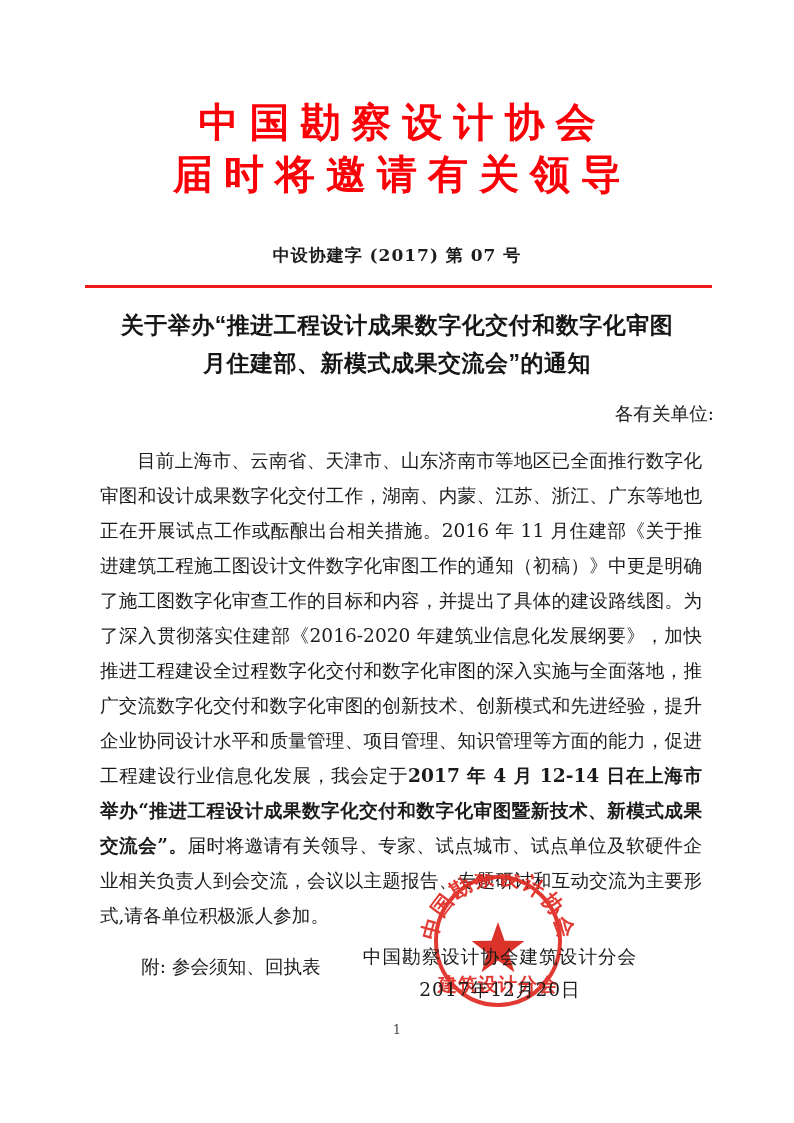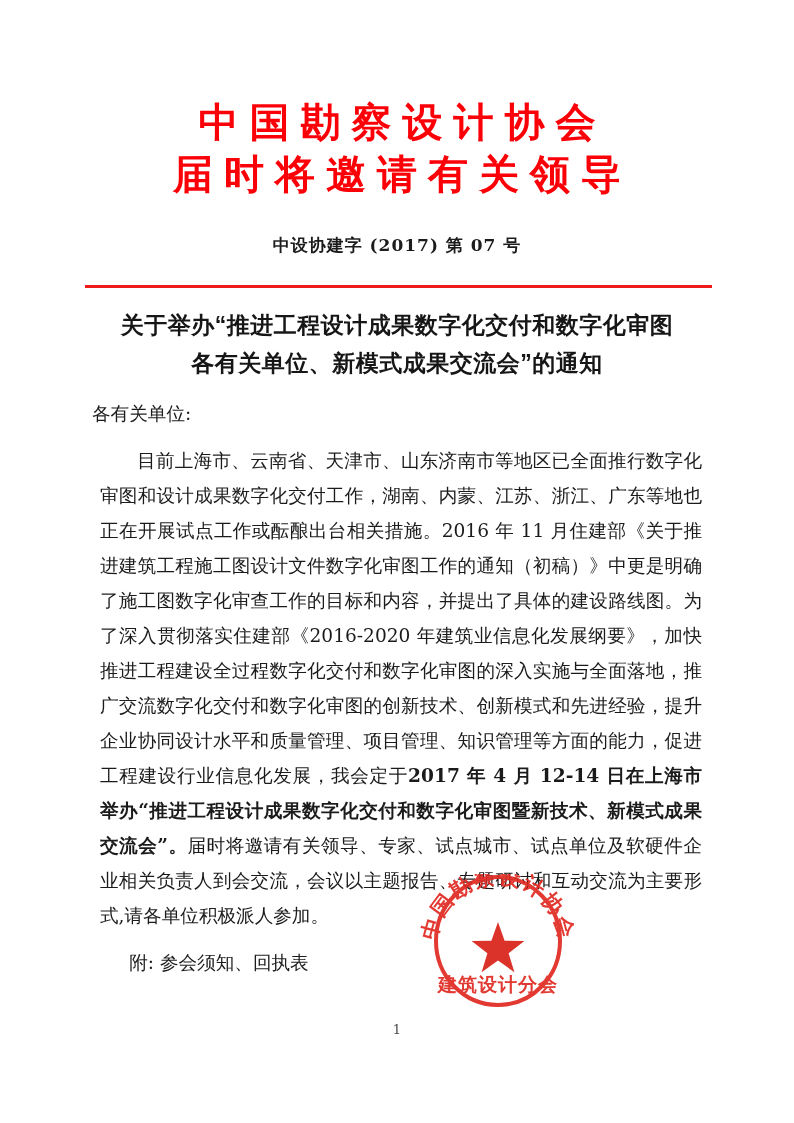--- a/index.html
+++ b/index.html
@@ -39,21 +39,21 @@
     line-height: 52px;
     letter-spacing: 11px;
     text-indent: 11px;
     white-space: nowrap;
   }
 
   
   .doc-number {
     position: absolute;
     left: 0;
-    top: 234px;
+    top: 244px;
     width: 794px;
     text-align: center;
     font-size: 17px;
     font-weight: bold;
     letter-spacing: 1px;
     color: #1c1c1c;
     font-family: "DejaVu Serif", "Liberation Serif", serif;
   }
 
   
@@ -89,33 +89,33 @@
     width: 626px;
     font-size: 18.6px;
     line-height: 35px;
     color: #1b1b1b;
     text-align: justify;
     text-justify: inter-ideograph;
     font-family: "DejaVu Serif", "Liberation Serif", serif;
   }
   .salutation {
     margin: 0 0 0 4px;
-    text-align: left;
+    text-align: right;
   }
   .para {
     margin: 12px;
     text-indent: 2em;
     text-align: justify;
     text-justify: inter-ideograph;
   }
   .para b, .em-bold {
     font-weight: bold;
   }
   .attachment {
-    margin: 4px;
+    margin: 16px;
     text-indent: 2em;
     text-align: left;
   }
 
   
   .signature {
     position: absolute;
     left: 330px;
     top: 940px;
     width: 340px;
@@ -162,21 +162,21 @@
     <div class="letterhead-line">中国勘察设计协会</div>
     <div class="letterhead-line">届时将邀请有关领导</div>
   </div>
 
   <div class="doc-number">中设协建字 (2017) 第 07 号</div>
 
   <div class="red-rule"></div>
 
   <div class="doc-title">
     <div>关于举办“推进工程设计成果数字化交付和数字化审图</div>
-    <div>各有关单位、新模式成果交流会”的通知</div>
+    <div>月住建部、新模式成果交流会”的通知</div>
   </div>
 
   <div class="body-block">
     <p class="salutation">各有关单位:</p>
     <p class="para"><span>目前上海市、云南省、天津市、山东济南市等地区已全面推行数字化审图和设计成果数字化交付工作，湖南、内蒙、江苏、浙江、广东等地也正在开展试点工作或酝酿出台相关措施。2016 年 11 月住建部《关于推进建筑工程施工图设计文件数字化审图工作的通知（初稿）》中更是明确了施工图数字化审查工作的目标和内容，并提出了具体的建设路线图。为了深入贯彻落实住建部《2016-2020 年建筑业信息化发展纲要》，加快推进工程建设全过程数字化交付和数字化审图的深入实施与全面落地，推广交流数字化交付和数字化审图的创新技术、创新模式和先进经验，提升企业协同设计水平和质量管理、项目管理、知识管理等方面的能力，促进工程建设行业信息化发展，我会定于</span><b class="em-bold">2017 年 4 月 12-14 日在上海市举办“推进工程设计成果数字化交付和数字化审图暨新技术、新模式成果交流会”。</b><span>届时将邀请有关领导、专家、试点城市、试点单位及软硬件企业相关负责人到会交流，会议以主题报告、专题研讨和互动交流为主要形式,请各单位积极派人参加。</span></p>
     <p class="attachment">附: 参会须知、回执表</p>
   </div>
 
   <div class="seal">
     <svg viewBox="0 0 168 134" xmlns="http://www.w3.org/2000/svg" aria-hidden="true">
@@ -185,16 +185,20 @@
       </defs>
       <ellipse cx="84" cy="67" rx="62" ry="64" fill="none" stroke="#e02a22" stroke-width="4"></ellipse>
       <text font-family="'DejaVu Serif','Liberation Serif',serif" font-size="21" font-weight="bold" fill="#e02a22" letter-spacing="2">
         <textPath href="#sealArc" startOffset="50%" text-anchor="middle" side="left">中国勘察设计协会</textPath>
       </text>
       <polygon points="84,48 90.6,66.8 110.4,67 94.6,79.2 100.4,98.2 84,86.6 67.6,98.2 73.4,79.2 57.6,67 77.4,66.8" fill="#d82218"></polygon>
       <text x="84" y="117" text-anchor="middle" font-family="'DejaVu Serif','Liberation Serif',serif" font-size="19" font-weight="bold" fill="#e02a22" letter-spacing="1">建筑设计分会</text>
     </svg>
   </div>
 
+  <div class="signature">
+    <div class="signature-org">中国勘察设计协会建筑设计分会</div>
+    <div class="signature-date">2017年12月20日</div>
+  </div>
 
   <div class="page-number">1</div>
 
 </div>
 
 </body></html>

